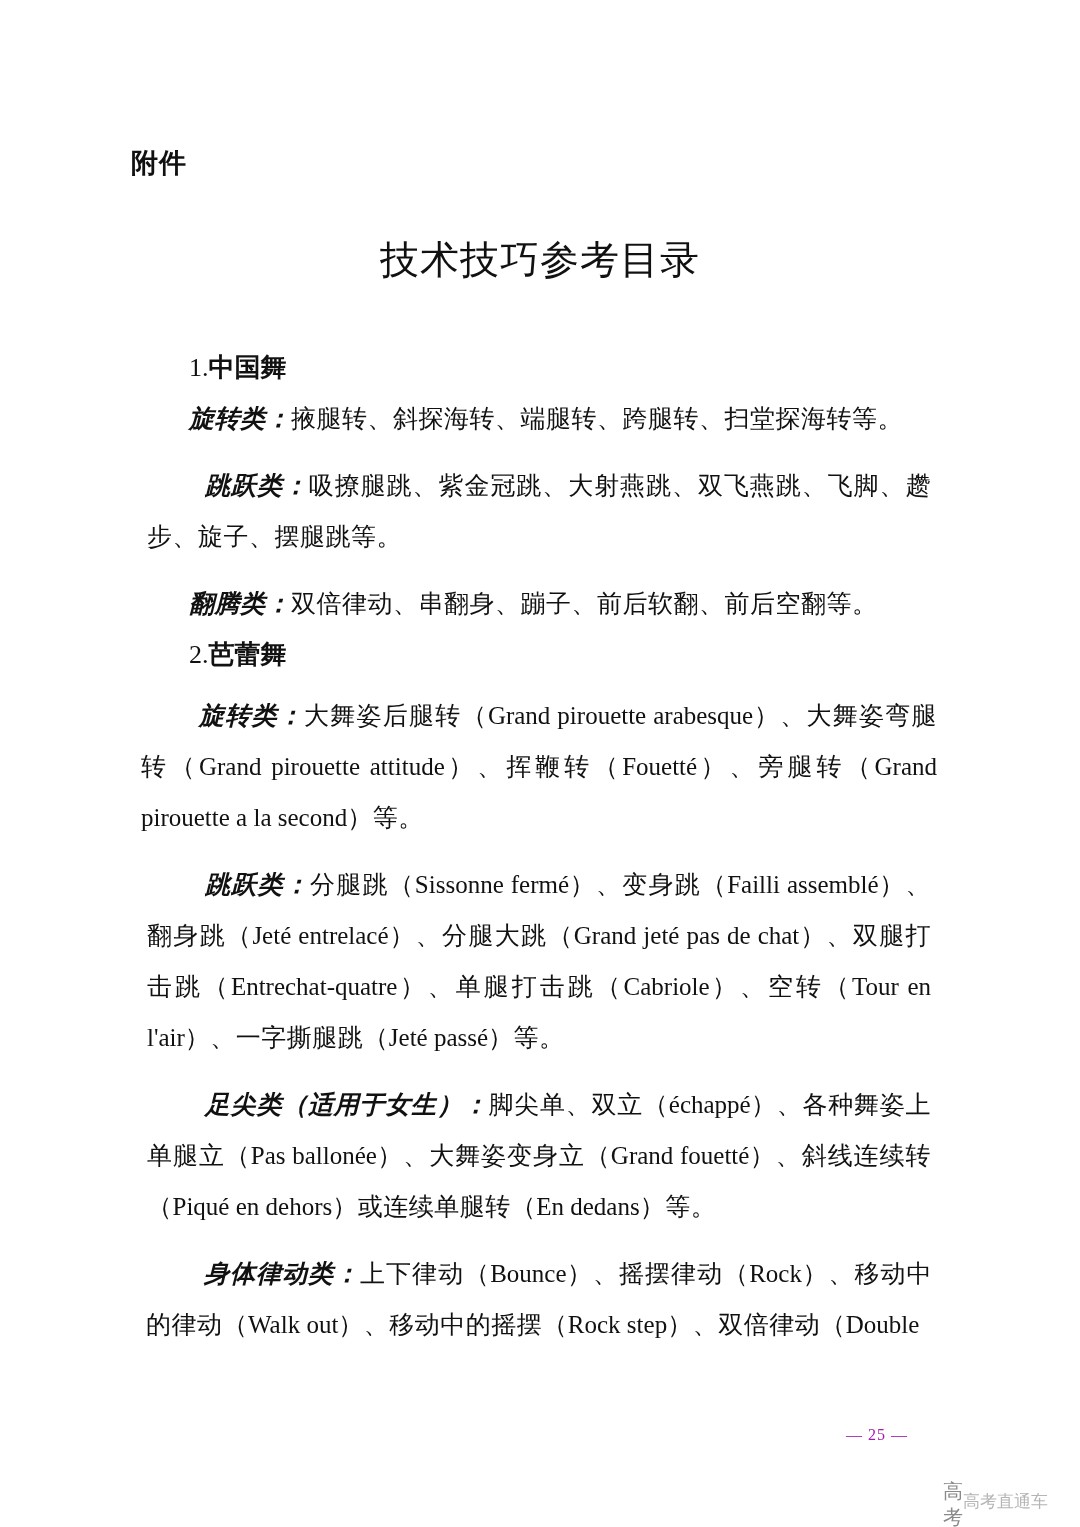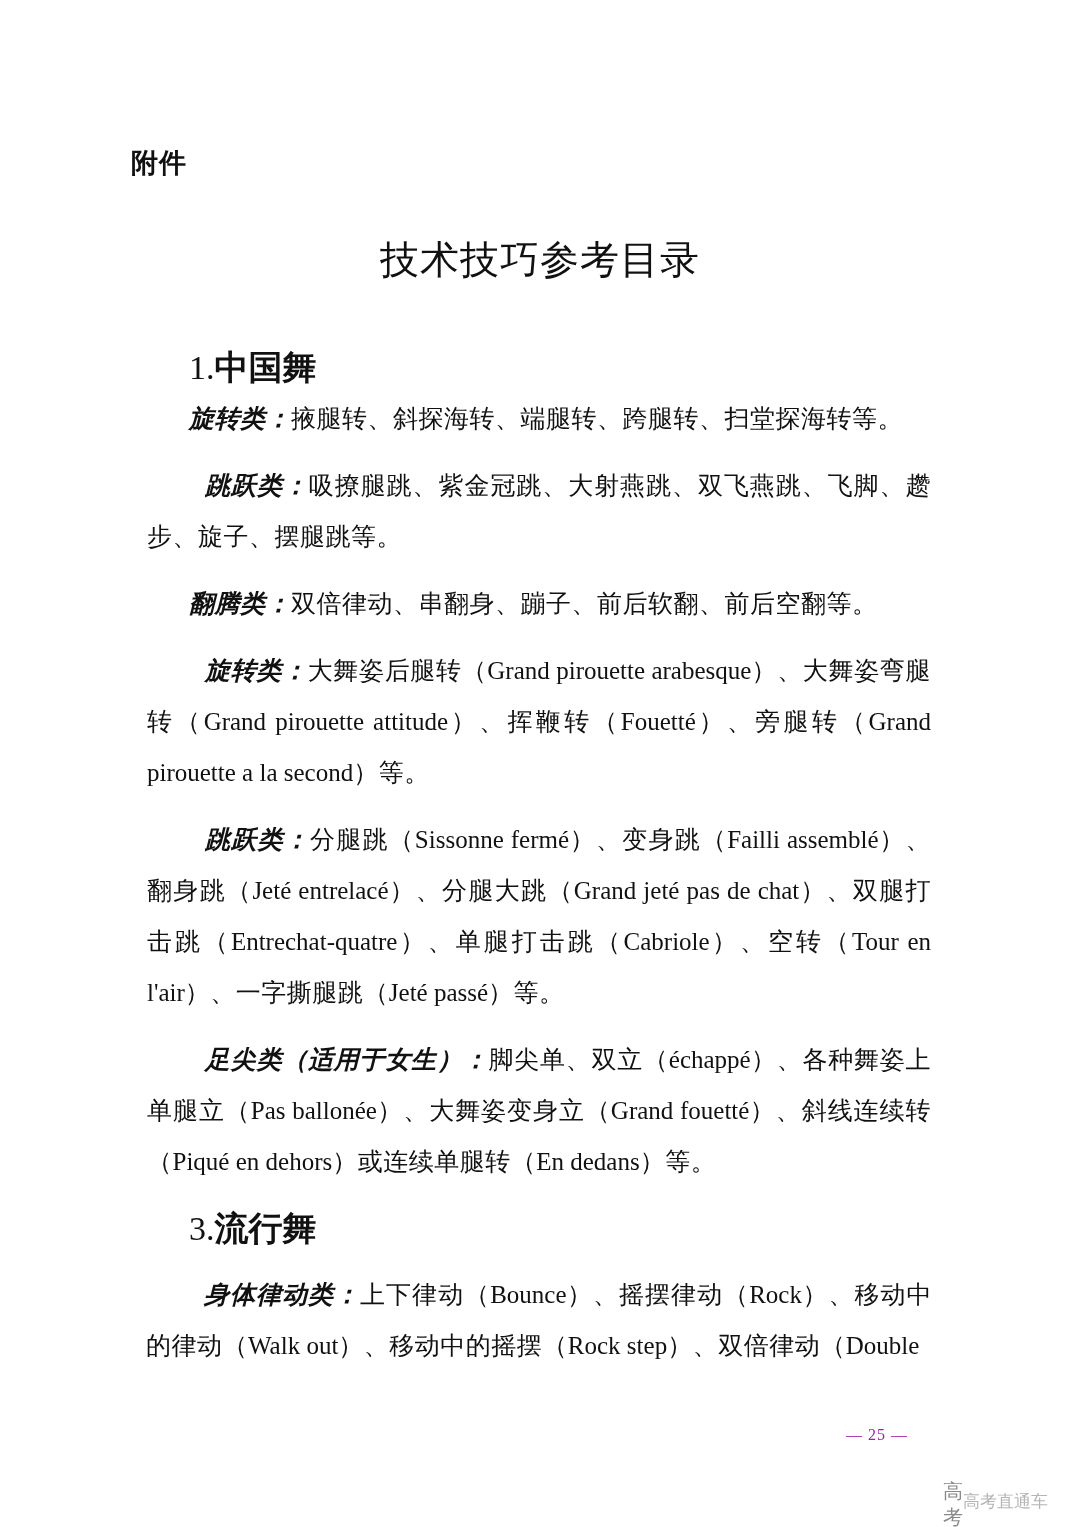--- a/index.html
+++ b/index.html
@@ -42,21 +42,21 @@
       letter-spacing: 1px;
     }
     .content {
       position: absolute;
       left: 131px;
       top: 342px;
       width: 816px;
     }
     .section-heading {
       font-family: "DejaVu Sans", "Liberation Sans", sans-serif;
-      font-size: 34px;
+      font-size: 26px;
       line-height: 51px;
       height: 51px;
       padding-left: 58px;
       font-weight: bold;
     }
     .section-heading .num {
       font-family: "Liberation Serif", serif;
       font-weight: normal;
     }
     .para {
@@ -122,33 +122,33 @@
     <p class="para" style="margin:0">
       <span class="cat">旋转类：</span><span>掖腿转、斜探海转、端腿转、跨腿转、扫堂探海转等。</span>
     </p>
     <p class="para" style="margin:16px">
       <span class="cat">跳跃类：</span><span>吸撩腿跳、紫金冠跳、大射燕跳、双飞燕跳、飞脚、趱步、旋子、摆腿跳等。</span>
     </p>
     <p class="para" style="margin:0">
       <span class="cat">翻腾类：</span><span>双倍律动、串翻身、蹦子、前后软翻、前后空翻等。</span>
     </p>
 
-    <p class="para" style="margin:16px">
+    <div class="section-heading">
+      <span class="num">2.</span><span>芭蕾舞</span>
+    </div>
+    <p class="para" style="margin:10px">
       <span class="cat">旋转类：</span><span class="latin-mix">大舞姿后腿转（<span class="latin">Grand pirouette arabesque</span>）、大舞姿弯腿转（<span class="latin">Grand pirouette attitude</span>）、挥鞭转（<span class="latin">Fouetté</span>）、旁腿转（<span class="latin">Grand pirouette a la second</span>）等。</span>
     </p>
     <p class="para" style="margin:16px">
       <span class="cat">跳跃类：</span><span class="latin-mix">分腿跳（<span class="latin">Sissonne fermé</span>）、变身跳（<span class="latin">Failli assemblé</span>）、翻身跳（<span class="latin">Jeté entrelacé</span>）、分腿大跳（<span class="latin">Grand jeté pas de chat</span>）、双腿打击跳（<span class="latin">Entrechat-quatre</span>）、单腿打击跳（<span class="latin">Cabriole</span>）、空转（<span class="latin">Tour en l'air</span>）、一字撕腿跳（<span class="latin">Jeté passé</span>）等。</span>
     </p>
     <p class="para" style="margin:16px">
       <span class="cat">足尖类（适用于女生）：</span><span class="latin-mix">脚尖单、双立（<span class="latin">échappé</span>）、各种舞姿上单腿立（<span class="latin">Pas ballonée</span>）、大舞姿变身立（<span class="latin">Grand fouetté</span>）、斜线连续转（<span class="latin">Piqué en dehors</span>）或连续单腿转（<span class="latin">En dedans</span>）等。</span>
     </p>
 
-    <div class="section-heading">
-      <span class="num">3.</span><span>流行舞</span>
-    </div>
     <p class="para" style="margin:15px">
       <span class="cat">身体律动类：</span><span class="latin-mix">上下律动（<span class="latin">Bounce</span>）、摇摆律动（<span class="latin">Rock</span>）、移动中的律动（<span class="latin">Walk out</span>）、移动中的摇摆（<span class="latin">Rock step</span>）、双倍律动（<span class="latin">Double</span></span>
     </p>
 
   </div>
 
   <div class="page-number">— 25 —</div>
 
   <div class="watermark">
     <span>高考直通车</span>

